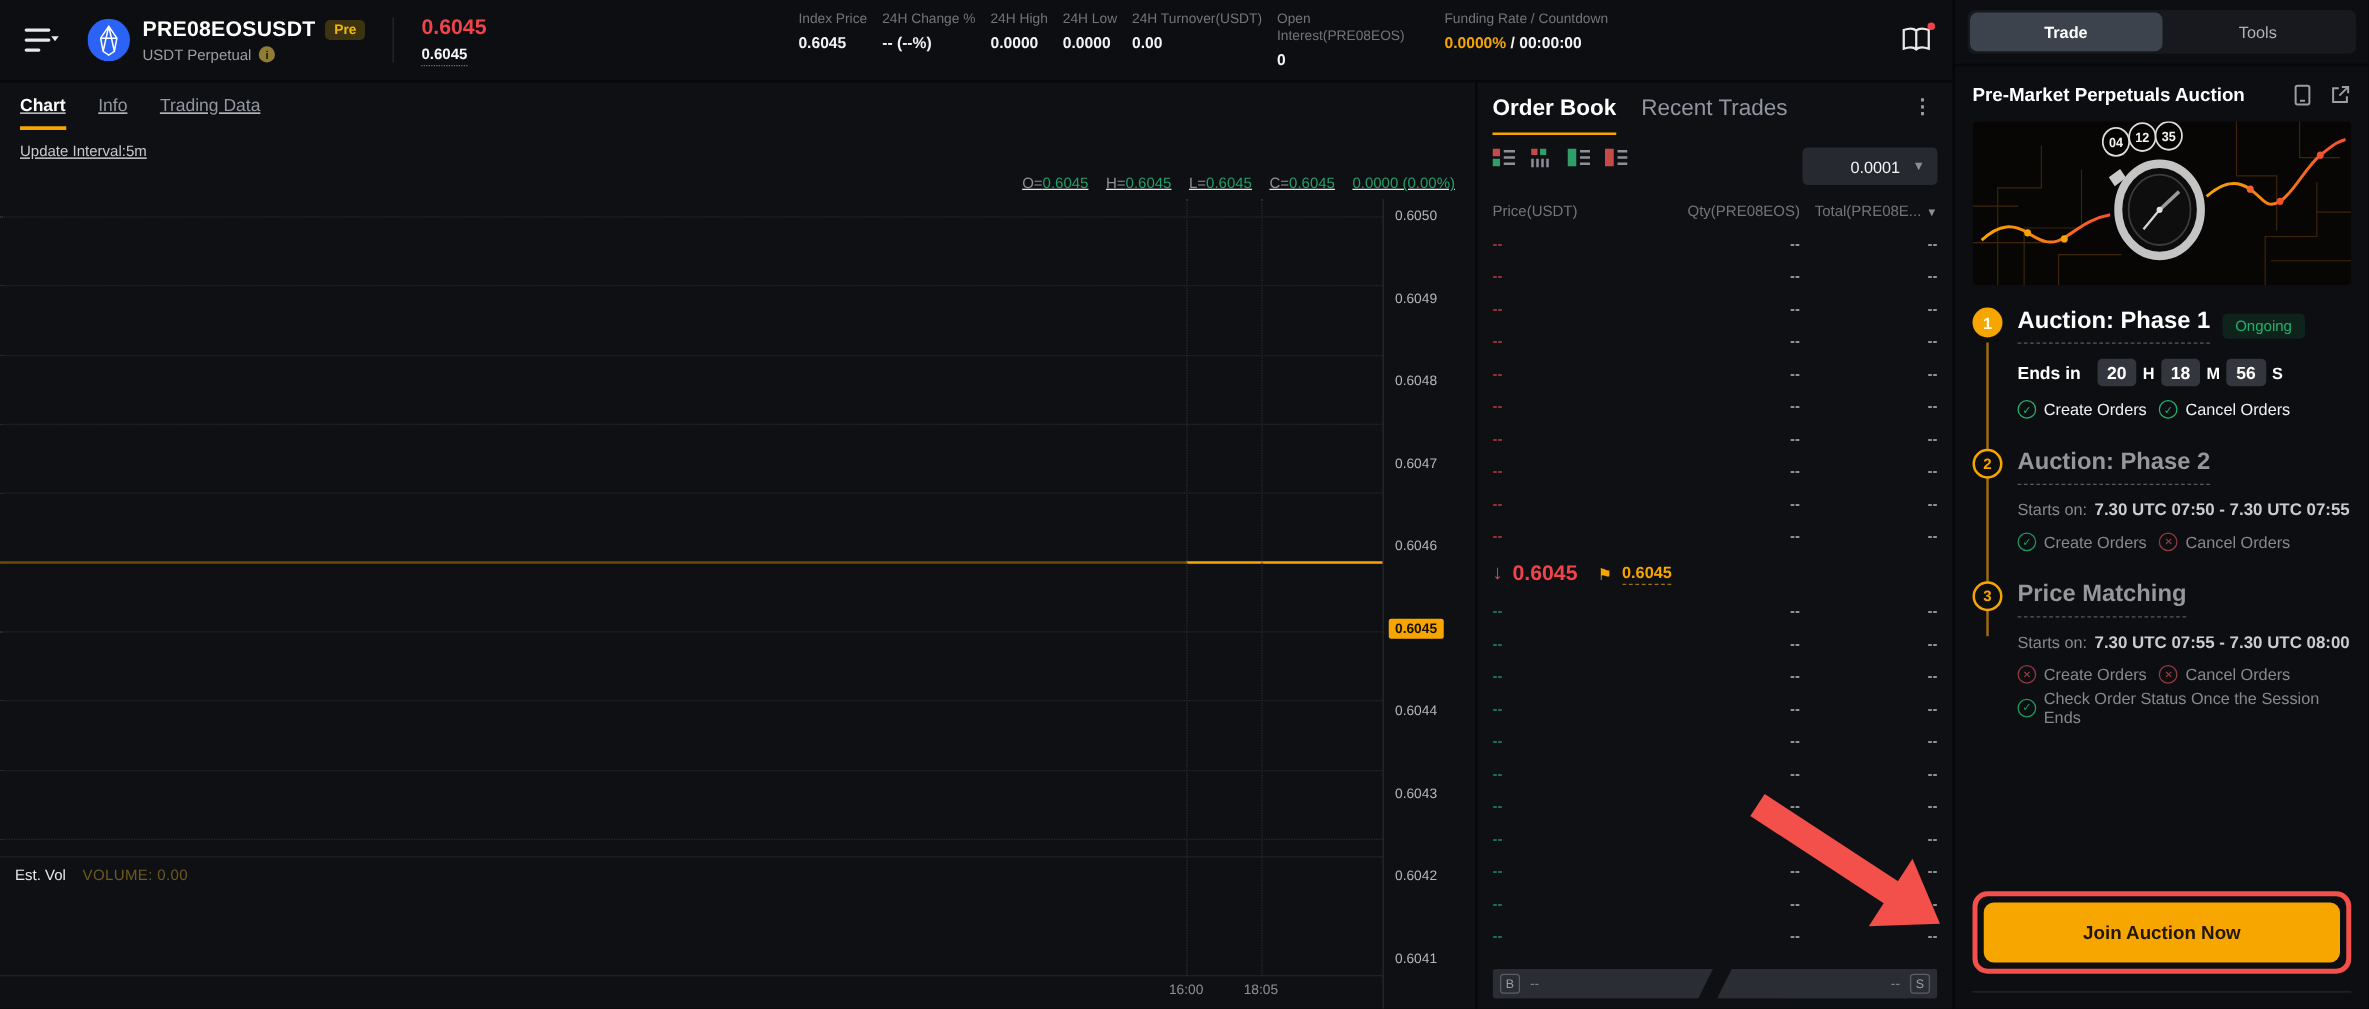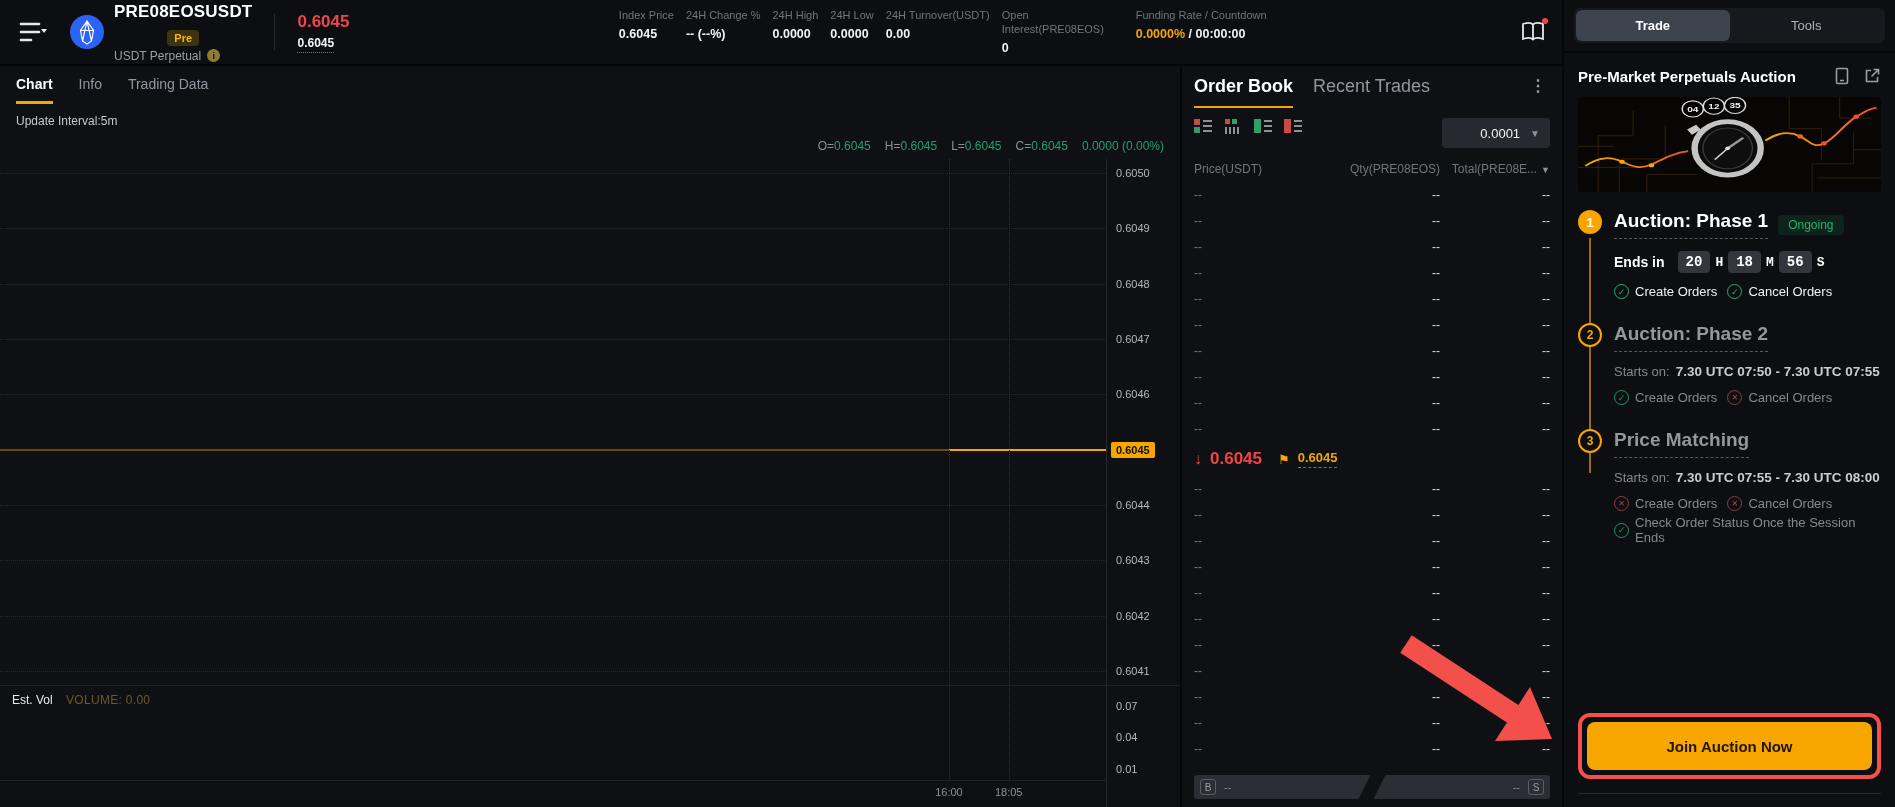--- a/index.html
+++ b/index.html
@@ -6,42 +6,42 @@
   html,body { width:1895px; height:807px; overflow:hidden; background:#060709;
     font-family:"Liberation Sans", sans-serif; color:#eaebed; }
   .app { display:flex; width:100%; height:100%; position:relative; }
   .left-group { width:1562px; display:flex; flex-direction:column; }
 
   
   .top-header { height:66px; background:#0d0e12; display:flex; align-items:center; border-bottom:2px solid #060709; padding:0 16px 0 18px; }
   .hamburger { width:30px; height:26px; cursor:pointer; margin-right:22px; flex:none; }
   .coin-logo { width:34px; height:34px; flex:none; margin-right:10px; }
   .symbol-block { margin-right:22px; flex:none; }
-  .symbol-row { display:flex; align-items:center; gap:8px;flex-direction:column; }
+  .symbol-row { display:flex; align-items:center; gap:8px; }
   .symbol { font-size:17px; font-weight:bold; color:#fff; letter-spacing:.2px; cursor:pointer; }
   .pre-badge { font-size:11px; font-weight:bold; color:#f0b90b; background:#3d3310; border-radius:4px; padding:2px 7px; }
   .contract-row { display:flex; align-items:center; gap:6px; margin-top:3px; font-size:12px; color:#9b9ea3; }
   .info-icon { width:13px; height:13px; border-radius:50%; background:#8f7c35; color:#14150f; font-size:9px; font-weight:bold; display:inline-flex; align-items:center; justify-content:center; cursor:pointer; }
   .vdiv { width:1px; height:36px; background:#26282d; margin-right:22px; flex:none; }
   .price-block { margin-right:26px; flex:none; }
   .last-price { font-size:17px; font-weight:bold; color:#ef454a; }
   .mark-price { font-size:12px; font-weight:bold; color:#f4f5f6; margin-top:4px; display:inline-block; border-bottom:1px dotted #72757a; padding-bottom:2px; cursor:pointer; }
   .stats { display:flex; align-items:flex-start; gap:12px; flex:1;justify-content:center; }
   .stat-label { font-size:11px; color:#71757a; line-height:1.25; white-space:nowrap; }
   .stat-label.wrap { white-space:normal; max-width:122px; }
   .stat-value { font-size:12.5px; font-weight:bold; color:#f2f3f5; margin-top:4px; white-space:nowrap; }
   .stat-value .orange { color:#f7a600; }
   .icon-btn.book { position:relative; width:26px; height:24px; margin-left:10px; cursor:pointer; flex:none; }
   .icon-btn.book .dot { position:absolute; right:-2px; top:-2px; width:6px; height:6px; border-radius:50%; background:#ef454a; }
 
   
   .main-row { flex:1; display:flex; min-height:0; }
 
   
-  .chart-col { width:1180px; background:#0f1014; margin-right:2px; display:flex; flex-direction:column; padding-top:10px; }
+  .chart-col { width:1180px; background:#0f1014; margin-right:2px; display:flex; flex-direction:column; padding-top:10px;text-decoration:underline; }
   .chart-tabs { display:flex; gap:26px; padding:0 16px; }
   .ctab { font-size:14px; color:#9296a0; padding-bottom:9px; cursor:pointer; }
   .ctab.active { color:#fff; font-weight:bold; border-bottom:3px solid #f7a600; }
   .update-interval { font-size:12px; color:#c6c8cb; padding:10px 16px 2px; }
   .ohlc { display:flex; gap:14px; padding:9px 16px 2px; font-size:12px;justify-content:flex-end; }
   .ohlc .k { color:#8d9197; }
   .ohlc .v { color:#23a06a; }
   .chart-body { flex:1; display:flex; min-height:0; margin-top:4px; }
   .plots { flex:1; position:relative; display:flex; flex-direction:column; min-width:0; }
   .price-pane { flex:1; position:relative; cursor:crosshair; }
@@ -102,36 +102,36 @@
 
   
   .right-panel { flex:1; background:#0d0e12; border-left:2px solid #060709; display:flex; flex-direction:column; min-width:0; }
   .rp-tabs { display:flex; background:#17191e; border-radius:6px; margin:8px 10px 0; padding:2px;justify-content:center; }
   .rptab { flex:1; text-align:center; font-size:13px; color:#aeb1b6; padding:8px 0; border-radius:6px; cursor:pointer; }
   .rptab.active { background:#3d434d; color:#fff; font-weight:bold; }
   .rp-body { flex:1; display:flex; flex-direction:column; padding:14px 14px 6px; min-height:0; border-top:2px solid #060709; margin-top:8px; }
   .rp-title-row { display:flex; align-items:center; gap:12px; }
   .rp-title { font-size:15px; font-weight:bold; color:#fff; flex:1; }
   .rp-ic { width:18px; height:18px; cursor:pointer; display:inline-flex; }
-  .banner { margin-top:12px; border-radius:4px; overflow:hidden; height:95px; }
+  .banner { margin-top:12px; border-radius:4px; overflow:hidden; height:131px; }
   .banner svg { display:block; width:100%; height:100%; }
   .rp-desc { font-size:13px; line-height:1.55; color:#e8e9ea; margin-top:13px; }
   .phases { position:relative; margin-top:18px; }
   .phases::before { content:""; position:absolute; left:11px; top:28px; bottom:96px; width:2px; background:#9c6a10; }
   .phase { position:relative; padding-left:36px; margin-bottom:24px; }
   .phase-num { position:absolute; left:0; top:0; width:24px; height:24px; border-radius:50%; display:flex; align-items:center; justify-content:center; font-size:13px; font-weight:bold; }
   .phase-num.filled { background:#f7a600; color:#fffbe8; }
   .phase-num.outline { background:#0d0e12; border:2px solid #f7a600; color:#f7a600; width:24px; height:24px; font-size:12px; }
   .phase-title-row { display:flex; align-items:center; gap:10px; }
   .phase-title { font-size:19px; font-weight:bold; color:#fff; border-bottom:1px dashed #55585d; padding-bottom:6px; }
   .dim .phase-title { color:#94979c; font-weight:bold; }
   .ongoing { font-size:12px; color:#20b26c; background:rgba(32,178,108,.13); border-radius:4px; padding:3px 10px; }
   .ends-row { display:flex; align-items:center; margin-top:12px; }
   .ends-label { font-size:14px; font-weight:bold; color:#fff; margin-right:8px; }
-  .countdown { display:inline-flex; align-items:flex-end;font-family:Liberation Mono, monospace; }
+  .countdown { display:inline-flex; align-items:flex-end; }
   .cd { display:inline-flex; align-items:center; }
   .cd-box { background:#33363d; border-radius:4px; padding:3px 8px; font-size:14px; font-weight:bold; color:#fff; margin:0 5px; }
   .cd-unit { font-size:13px; font-weight:bold; color:#fff; }
   .starts-row { margin-top:12px; font-size:13px; color:#85888d; }
   .starts-time { font-weight:bold; color:#c9ccd0; margin-left:6px; font-size:13.5px; }
   .perm-row { display:flex; flex-wrap:wrap; gap:4px 10px; margin-top:11px; }
   .perm { display:inline-flex; align-items:center; gap:6px; font-size:13px; }
   .perm-label { color:#f0f1f2; }
   .dim .perm-label { color:#85888d; }
   .perm-icon { width:15px; height:15px; border-radius:50%; display:inline-flex; align-items:center; justify-content:center; font-size:9px; flex:none; }
@@ -285,25 +285,20 @@
                   <div class="axis-tick" style="top: 11.1111%;">0.6049</div>
                   <div class="axis-tick" style="top: 22.2222%;">0.6048</div>
                   <div class="axis-tick" style="top: 33.3333%;">0.6047</div>
                   <div class="axis-tick" style="top: 44.4444%;">0.6046</div>
                   <div class="axis-tick current" style="top: 55.5556%;">0.6045</div>
                   <div class="axis-tick" style="top: 66.6667%;">0.6044</div>
                   <div class="axis-tick" style="top: 77.7778%;">0.6043</div>
                   <div class="axis-tick" style="top: 88.8889%;">0.6042</div>
                   <div class="axis-tick" style="top: 100%;">0.6041</div>
                 </div>
-              </div>
-            <div class="vol-axis">
-                <div class="axis-tick" style="top: 20.6667%;">0.07</div>
-                <div class="axis-tick" style="top: 54%;">0.04</div>
-                <div class="axis-tick" style="top: 87.3333%;">0.01</div>
               </div>
             <div class="time-corner"></div>
           </div>
         </div>
       </section>
 
       <section class="ob-col">
         <div class="ob-head">
           <div class="ob-tabs">
 

